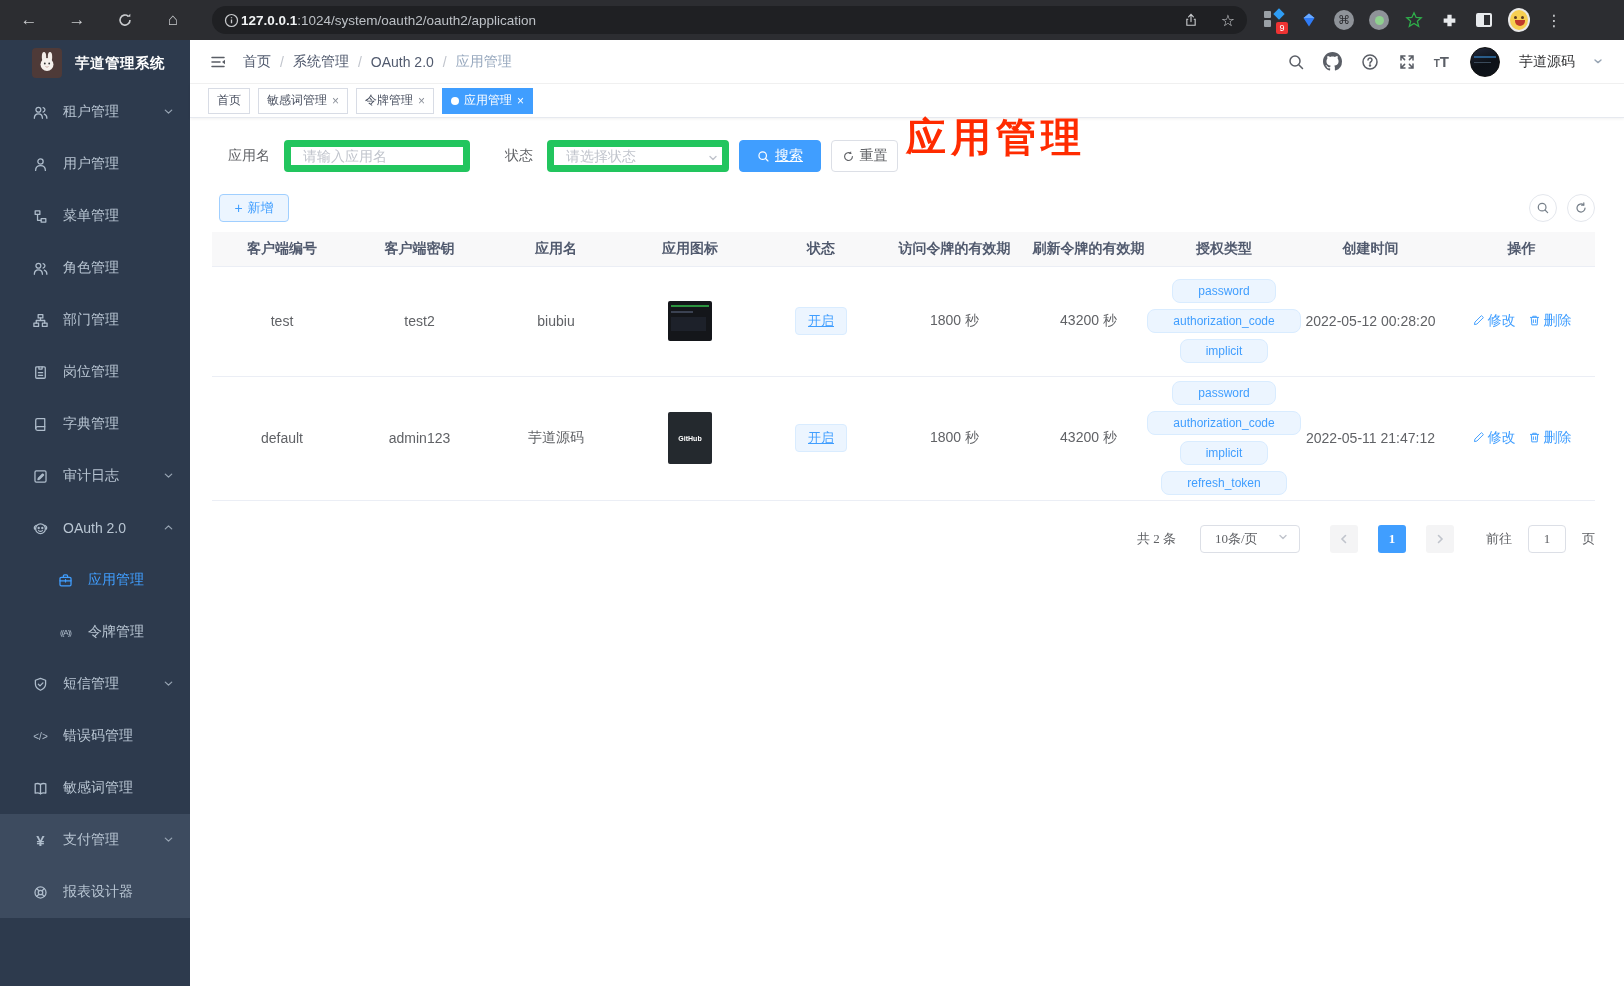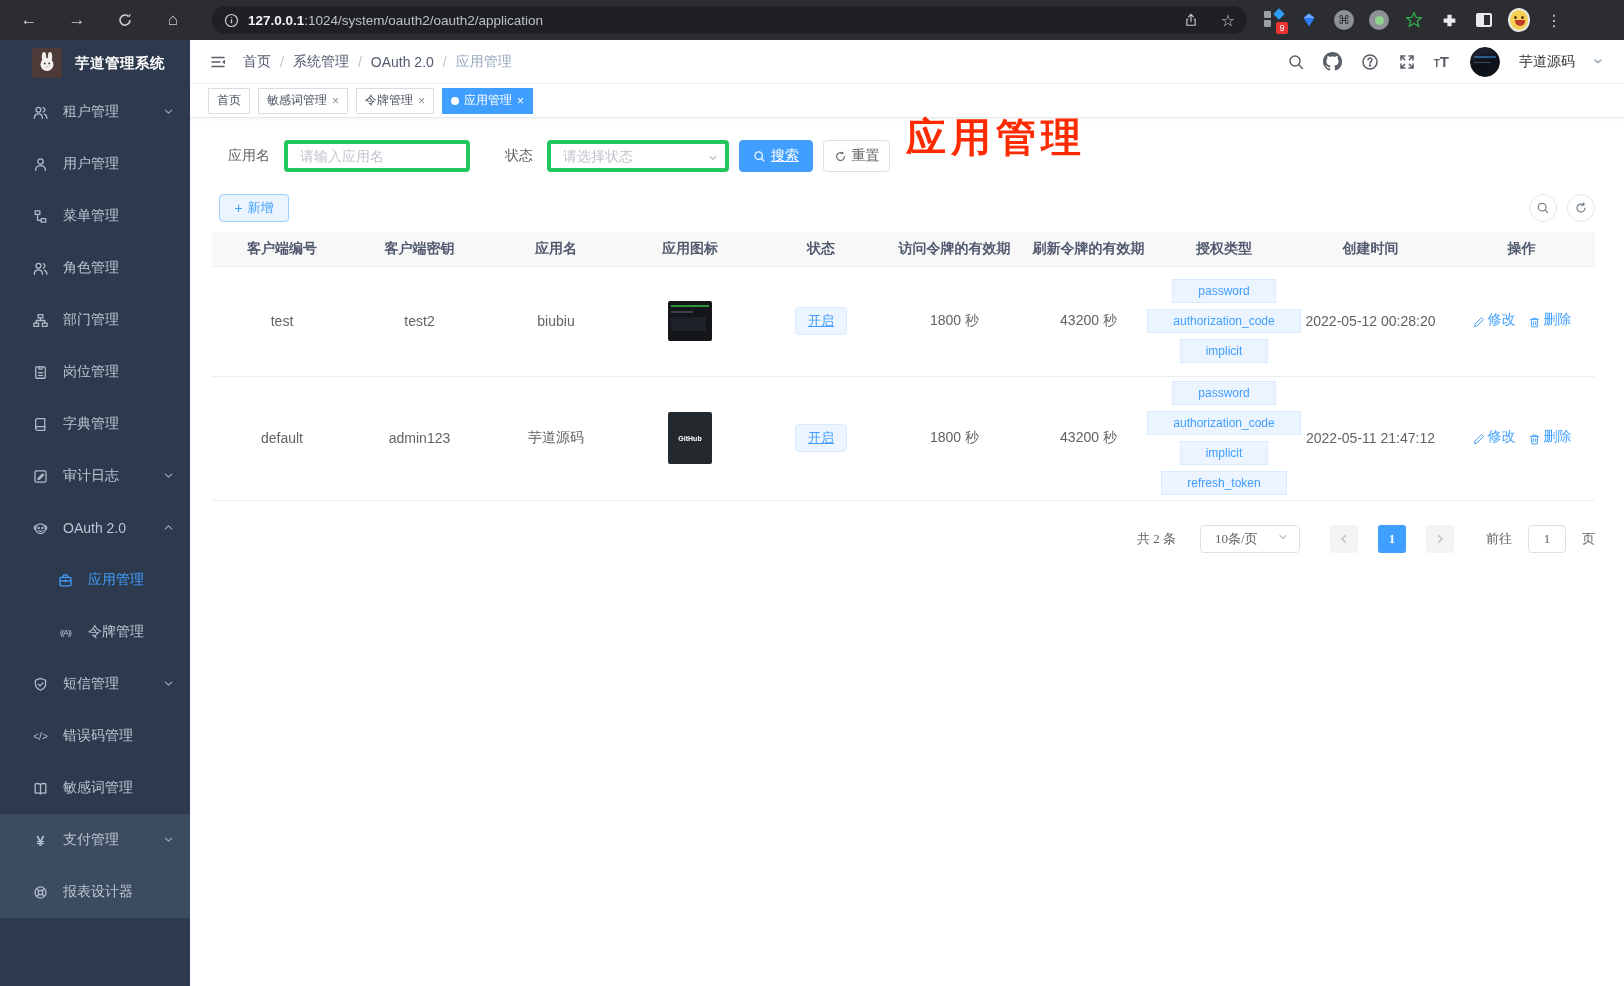--- a/index.html
+++ b/index.html
@@ -3,21 +3,21 @@
 <meta charset="utf-8">
 <style>
   * { margin:0; padding:0; box-sizing:border-box; }
   html,body { width:1624px; height:986px; overflow:hidden; font-family:"Liberation Sans","DejaVu Sans",sans-serif; background:#fff; }
 
   
   .browser { position:absolute; top:0; left:0; width:1624px; height:40px; background:#2c2d31; display:flex; align-items:center; }
   .bnav { width:30px; height:30px; display:flex; align-items:center; justify-content:center; color:#c9cbce; font-size:17px; margin-left:18px; }
   .bnav:first-child { margin-left:14px; }
   .url-pill { margin-left:24px; width:1035px; height:28px; border-radius:14px; background:#1f2023; display:flex; align-items:center; padding:0 12px; }
-  .url-text { font-size:13.5px; color:#bdc1c6; margin-left:9px; white-space:nowrap; }
+  .url-text { font-size:13.5px; color:#bdc1c6; margin-left:2px; white-space:nowrap; }
   .url-text b { color:#f1f3f4; font-weight:700; }
   .pill-right { margin-left:auto; display:flex; align-items:center; gap:22px; color:#c9cbce; }
   .ext-row { display:flex; align-items:center; gap:13px; margin-left:16px; }
   .ext { width:22px; height:22px; display:flex; align-items:center; justify-content:center; position:relative; }
   .badge9 { position:absolute; right:-3px; bottom:-3px; background:#e33; color:#fff; font-size:9px; width:12px; height:12px; line-height:12px; text-align:center; border-radius:2px; }
   .sq { position:absolute; width:7px; height:7px; background:#9aa0a6; border-radius:1px; }
   .circ-ext { width:20px; height:20px; border-radius:50%; background:#8f9399; display:flex; align-items:center; justify-content:center; color:#2c2d31; font-size:12px; }
   .split-ico { width:16px; height:14px; border:2px solid #e8eaed; border-radius:2px; position:relative; }
   .split-ico::after { content:""; position:absolute; left:0; top:0; bottom:0; width:6px; background:#e8eaed; }
   .smiley { width:24px; height:24px; border-radius:50%; background:#e9e9e9; position:relative; }
@@ -66,48 +66,48 @@
   .tag-v.active { background:#409eff; border-color:#409eff; color:#fff; }
   .tag-v.active .x { color:#fff; }
   .tag-v .dot { width:8px; height:8px; border-radius:50%; background:#fff; }
 
   .content { flex:1; padding:22px 29px 0 22px; position:relative; }
 
   
   .filter-row { display:flex; align-items:center; height:32px; }
   .f-label { font-size:14px; color:#606266; margin-right:14px; }
   .f-label.first { margin-left:16px; }
-  .inp { height:32px; border:4px solid #22c55e; border-radius:4px; font-size:14px; color:#606266; padding:0 12px; outline:none; font-family:inherit; }
+  .inp { height:32px; border:7px solid #22c55e; border-radius:4px; font-size:14px; color:#606266; padding:0 12px; outline:none; font-family:inherit; }
   .inp::placeholder { color:#c0c4cc; }
   .sel-wrap { position:relative; }
   .sel-wrap .chevd { position:absolute; right:10px; top:10px; }
   .btn { height:32px; border-radius:4px; font-size:14px; display:inline-flex; align-items:center; justify-content:center; gap:5px; cursor:pointer; border:1px solid #dcdfe6; background:#fff; color:#606266; font-family:inherit; }
   .btn.primary { background:#409eff; border-color:#409eff; color:#fff; }
   .btn.plain { background:#ecf5ff; border-color:#a0cfff; color:#409eff; height:28px; font-size:13px; }
 
   .toolbar-row { display:flex; align-items:center; margin-top:22px; height:28px; }
   .mini-circ { width:28px; height:28px; border-radius:50%; border:1px solid #e4e7ed; display:flex; align-items:center; justify-content:center; background:#fff; cursor:pointer; }
   .mini-circ svg { stroke:#77808a; fill:none; stroke-width:1.4; stroke-linecap:round; }
 
   
   table.grid { margin-top:10px; width:1383px; border-collapse:collapse; table-layout:fixed; }
   .grid th { height:34px; background:#f8f8f9; color:#515a6e; font-size:14px; font-weight:700; text-align:center; border-bottom:1px solid #ebeef5; }
   .grid td { text-align:center; font-size:14px; color:#606266; border-bottom:1px solid #ebeef5; vertical-align:middle; }
   .grid tr.r1 td { height:110px; }
   .grid tr.r2 td { height:124px; }
   .stag { display:inline-block; background:#ecf5ff; border:1px solid #d9ecff; color:#409eff; border-radius:4px; line-height:26px; padding:0 12px; font-size:13px;text-decoration:underline; }
   .gtags { display:flex; flex-direction:column; align-items:center; }
-  .gtag { display:inline-block; background:#ecf5ff; border:1px solid #d9ecff; color:#409eff; border-radius:0; line-height:22px; padding:0 25px; font-size:12px; margin:3px 0; white-space:nowrap; }
+  .gtag { display:inline-block; background:#ecf5ff; border:1px solid #d9ecff; color:#409eff; border-radius:8px; line-height:22px; padding:0 25px; font-size:12px; margin:3px 0; white-space:nowrap; }
   .appimg { display:inline-block; width:44px; height:40px; background:#14161a; border-radius:2px; position:relative; overflow:hidden; vertical-align:middle; }
   .appimg .ln1 { position:absolute; top:4px; left:3px; right:3px; height:2px; background:#2ea043; opacity:.9; }
   .appimg .ln2 { position:absolute; top:10px; left:3px; width:22px; height:2px; background:#3b4252; }
   .appimg .ln3 { position:absolute; top:16px; left:3px; right:6px; height:14px; background:#1d212a; }
   .appimg.gh { height:52px; background:#24292e; }
   .appimg.gh .ghx { position:absolute; inset:0; display:flex; align-items:center; justify-content:center; color:#fff; font-size:7px; font-weight:700; }
-  .act { color:#409eff; cursor:pointer; display:inline-flex; align-items:flex-end; gap:3px; font-size:14px; }
+  .act { color:#409eff; cursor:pointer; display:inline-flex; align-items:center; gap:3px; font-size:14px; }
   .act + .act { margin-left:12px; }
   .act svg { stroke:#409eff; fill:none; stroke-width:1.2; }
 
   
   .pager { width:1383px; margin-top:24px; display:flex; align-items:center; justify-content:flex-end; font-size:13px; color:#606266; gap:8px;font-family:Liberation Serif, serif; }
   .pg-total { margin-right:16px; }
   .pg-sel { width:100px; height:28px; border:1px solid #dcdfe6; border-radius:4px; display:flex; align-items:center; padding:0 10px 0 14px; color:#606266; position:relative; cursor:pointer; }
   .pg-sel .chevd { margin-left:auto; }
   .pg-btn { width:28px; height:28px; border-radius:3px; background:#f4f4f5; display:flex; align-items:center; justify-content:center; margin-left:12px; cursor:pointer; }
   .pg-btn.first { margin-left:22px; }
@@ -465,21 +465,21 @@
       <div class="filter-row">
         <span class="f-label first">应用名</span>
         <input class="inp" style="width: 186px;" placeholder="请输入应用名">
         <span class="f-label" style="margin-left:35px;">状态</span>
         <span class="sel-wrap">
           <input class="inp" style="width: 182px;" readonly="" placeholder="请选择状态">
           <span class="chevd gray"><svg width="12" height="12" viewBox="0 0 12 12">
                 <path d="M3 4.5l3 3 3-3"></path>
               </svg></span>
         </span>
-        <button class="btn primary" style="width:74px;margin-left:10px;text-decoration:underline;">
+        <button class="btn primary" style="width:82px;margin-left:10px;text-decoration:underline;">
           <svg width="13" height="13" viewBox="0 0 16 16">
               <circle cx="7" cy="7" r="4.6" stroke="#fff" fill="none" stroke-width="1.5"></circle>
               <path d="M10.5 10.5l3 3" stroke="#fff" stroke-width="1.5" stroke-linecap="round"></path>
             </svg>
           <span>搜索</span>
         </button>
         <button class="btn" style="width:67px;margin-left:10px;">
           <svg width="13" height="13" viewBox="0 0 16 16">
               <path d="M12.8 8A4.8 4.8 0 1 1 11 4.3" stroke="#606266" fill="none" stroke-width="1.4" stroke-linecap="round"></path>
               <path d="M11.2 1.6v3h-3z" fill="#606266"></path>

